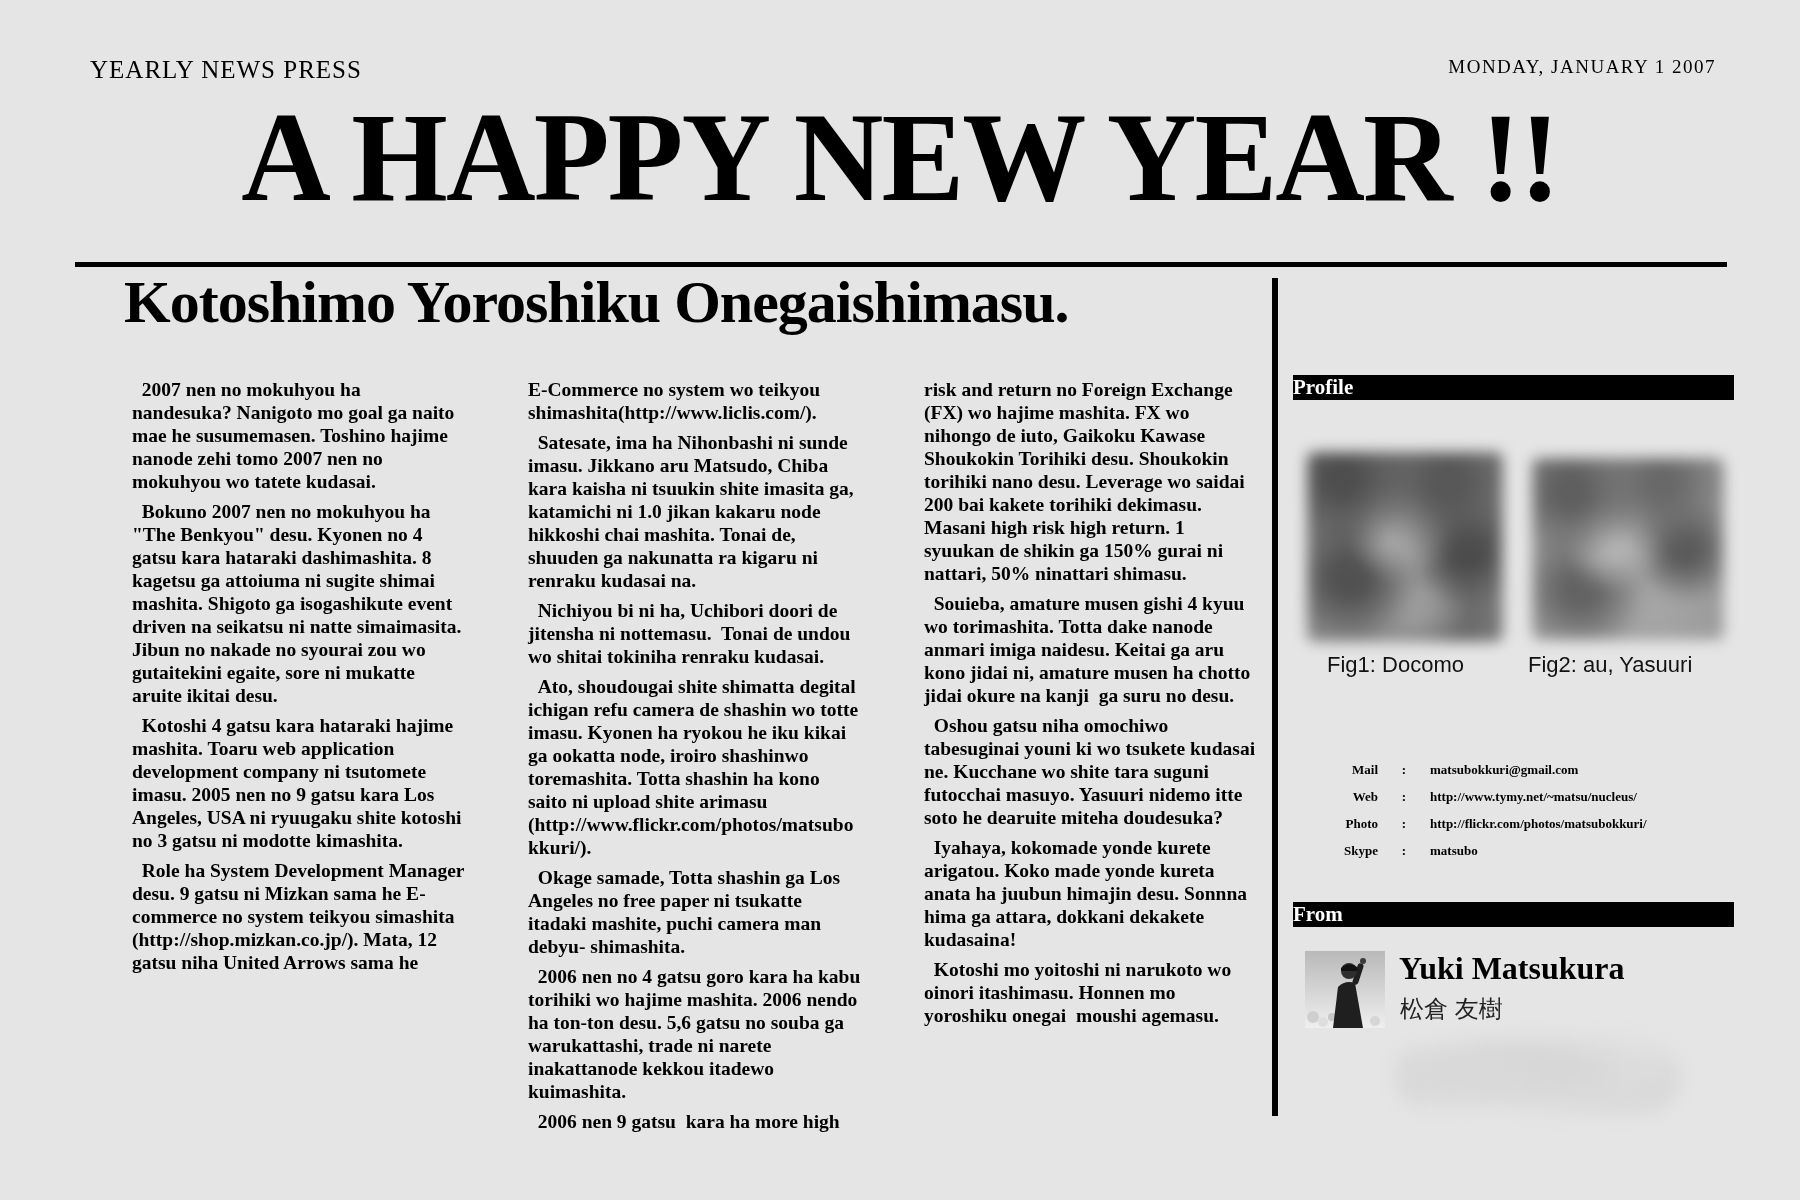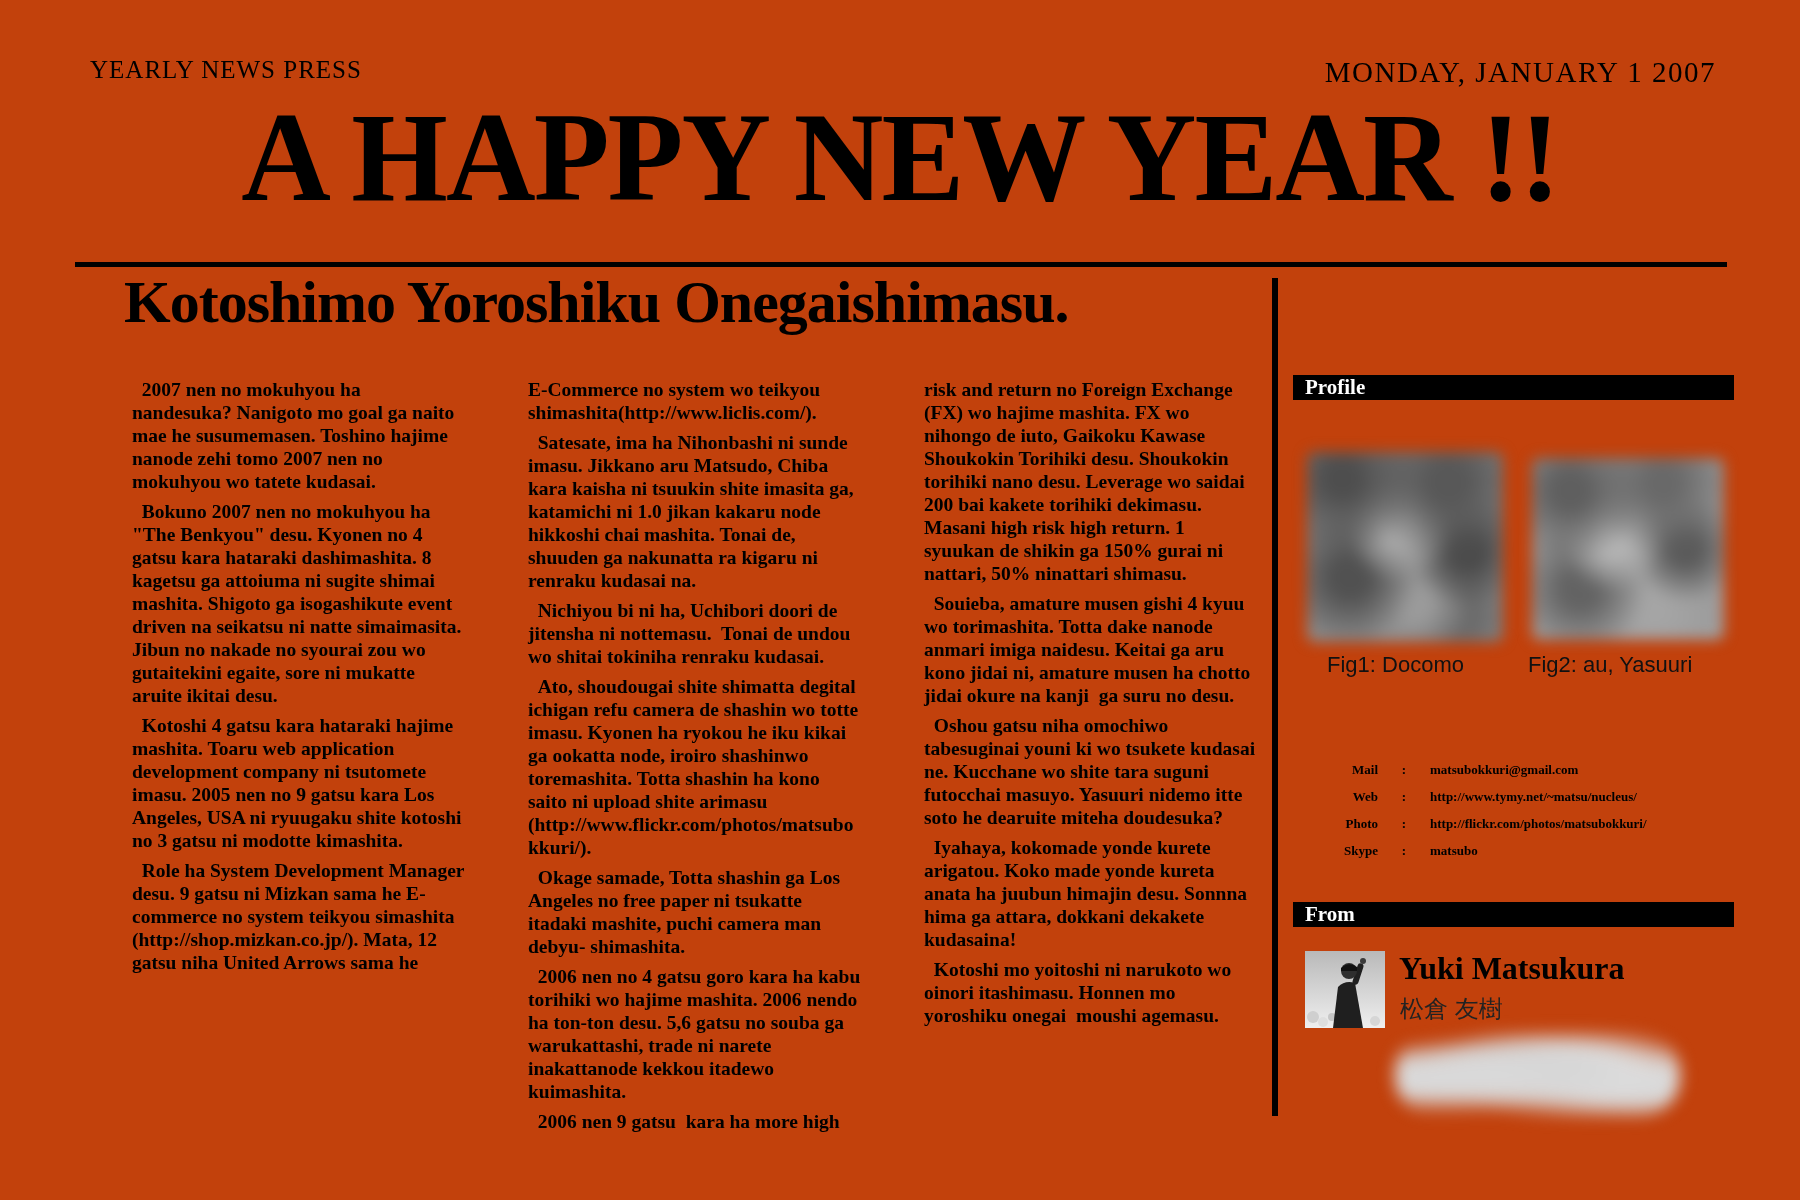--- a/index.html
+++ b/index.html
@@ -1,25 +1,25 @@
 <!DOCTYPE html>
 <html><head>
 <meta charset="utf-8">
 <style>
   html,body{margin:0;padding:0;background:#fff;}
   .page{
-    position:relative;width:1800px;height:1200px;background:#c2410c;
+    position:relative;width:1800px;height:1200px;background:#e5e5e5;
     font-family:"Liberation Serif", serif;color:#000;overflow:hidden;
   }
   
   .masthead-left{
     position:absolute;left:90px;top:56px;font-size:25px;letter-spacing:1px;
   }
   .masthead-right{
-    position:absolute;right:84px;top:56px;font-size:29px;letter-spacing:1.5px;
+    position:absolute;right:84px;top:56px;font-size:19px;letter-spacing:1.5px;
   }
   
   .paper-title{
     position:absolute;left:0;right:0;top:98px;text-align:center;
     font-size:128px;line-height:118px;font-weight:bold;letter-spacing:-2px;
     transform:scaleX(0.97);white-space:nowrap;
   }
   .title-rule{
     position:absolute;left:75px;top:262px;width:1652px;height:5px;background:#000;
   }
@@ -40,21 +40,21 @@
   }
   
   .vdivider{
     position:absolute;left:1272px;top:278px;width:6px;height:838px;background:#000;
   }
   
   .section-bar{
     position:absolute;left:1293px;width:441px;height:25px;background:#000;
     color:#fff;font-weight:bold;font-size:21px;line-height:25px;padding:0;
   }
-  .section-bar span{padding-left:12px;}
+  .section-bar span{padding-left:0;}
   .bar-profile{top:375px;}
   .bar-from{top:902px;}
   .qr{
     position:absolute;border-radius:8px;filter:blur(7px);
   }
   .qr1{
     left:1307px;top:452px;width:196px;height:190px;
     background:
       radial-gradient(circle at 18% 14%, #4e4e4e 0 7%, rgba(0,0,0,0) 34%),
       radial-gradient(circle at 72% 16%, #585858 0 9%, rgba(0,0,0,0) 38%),

